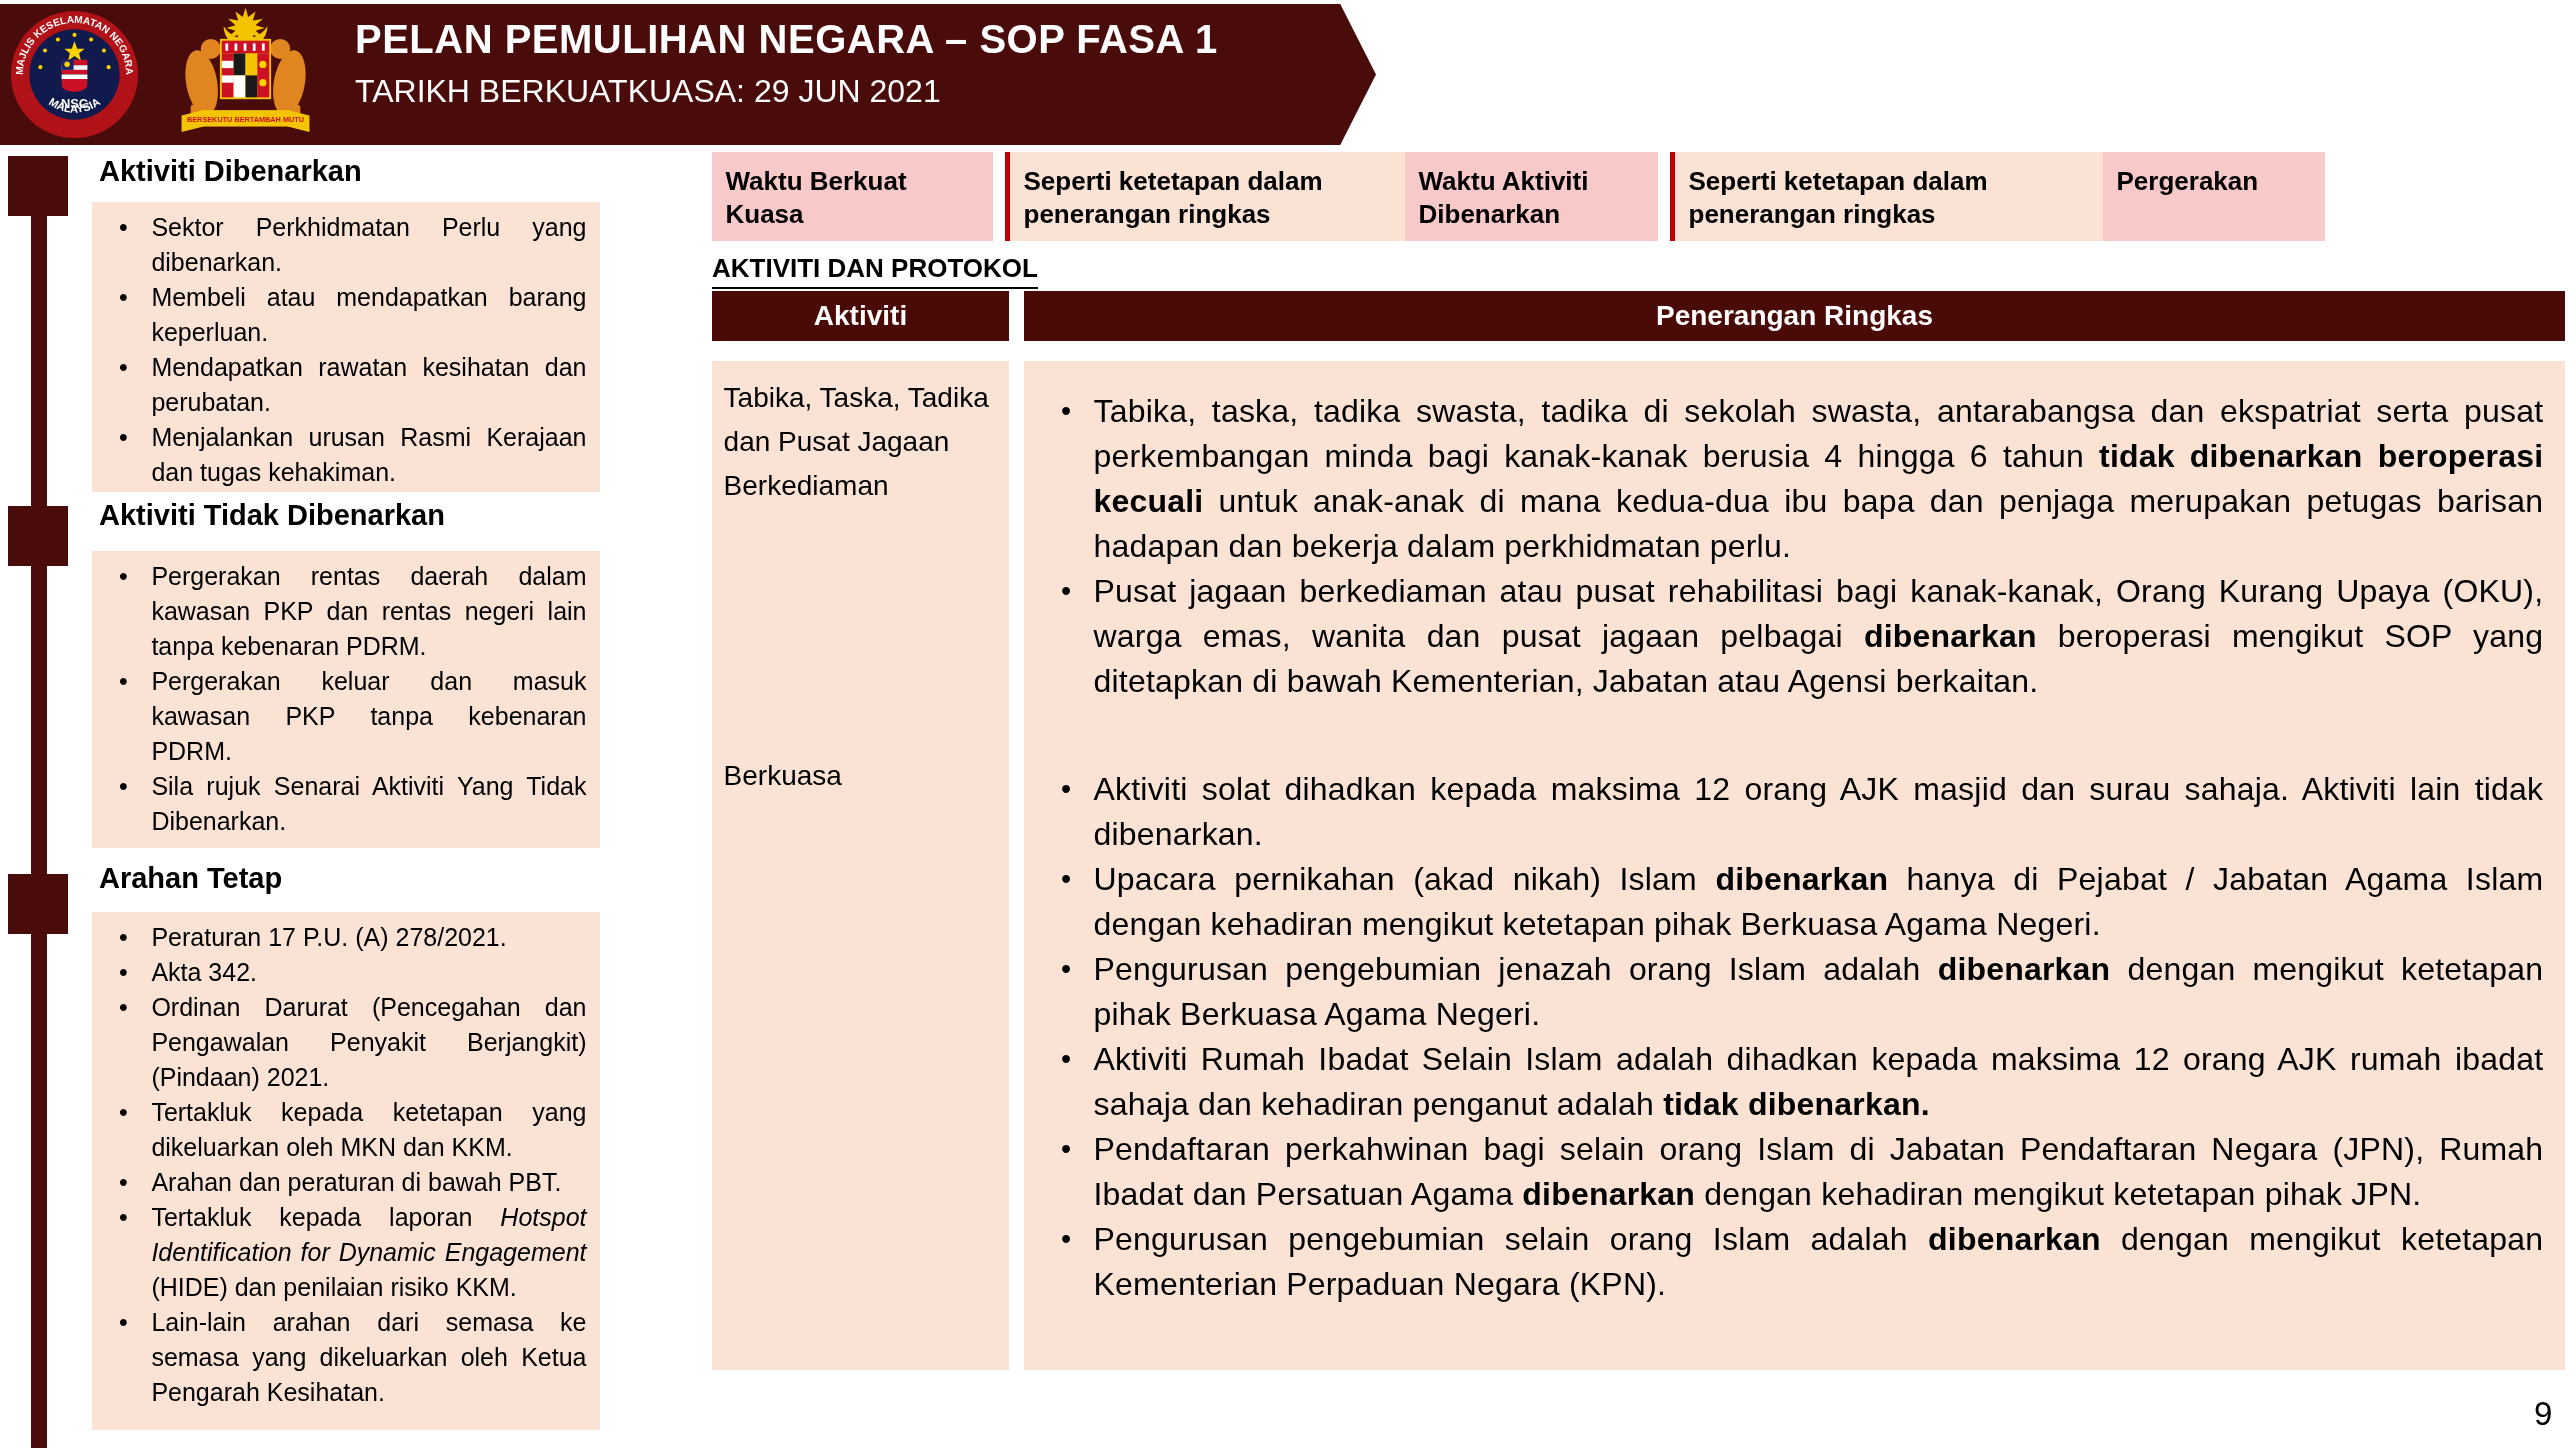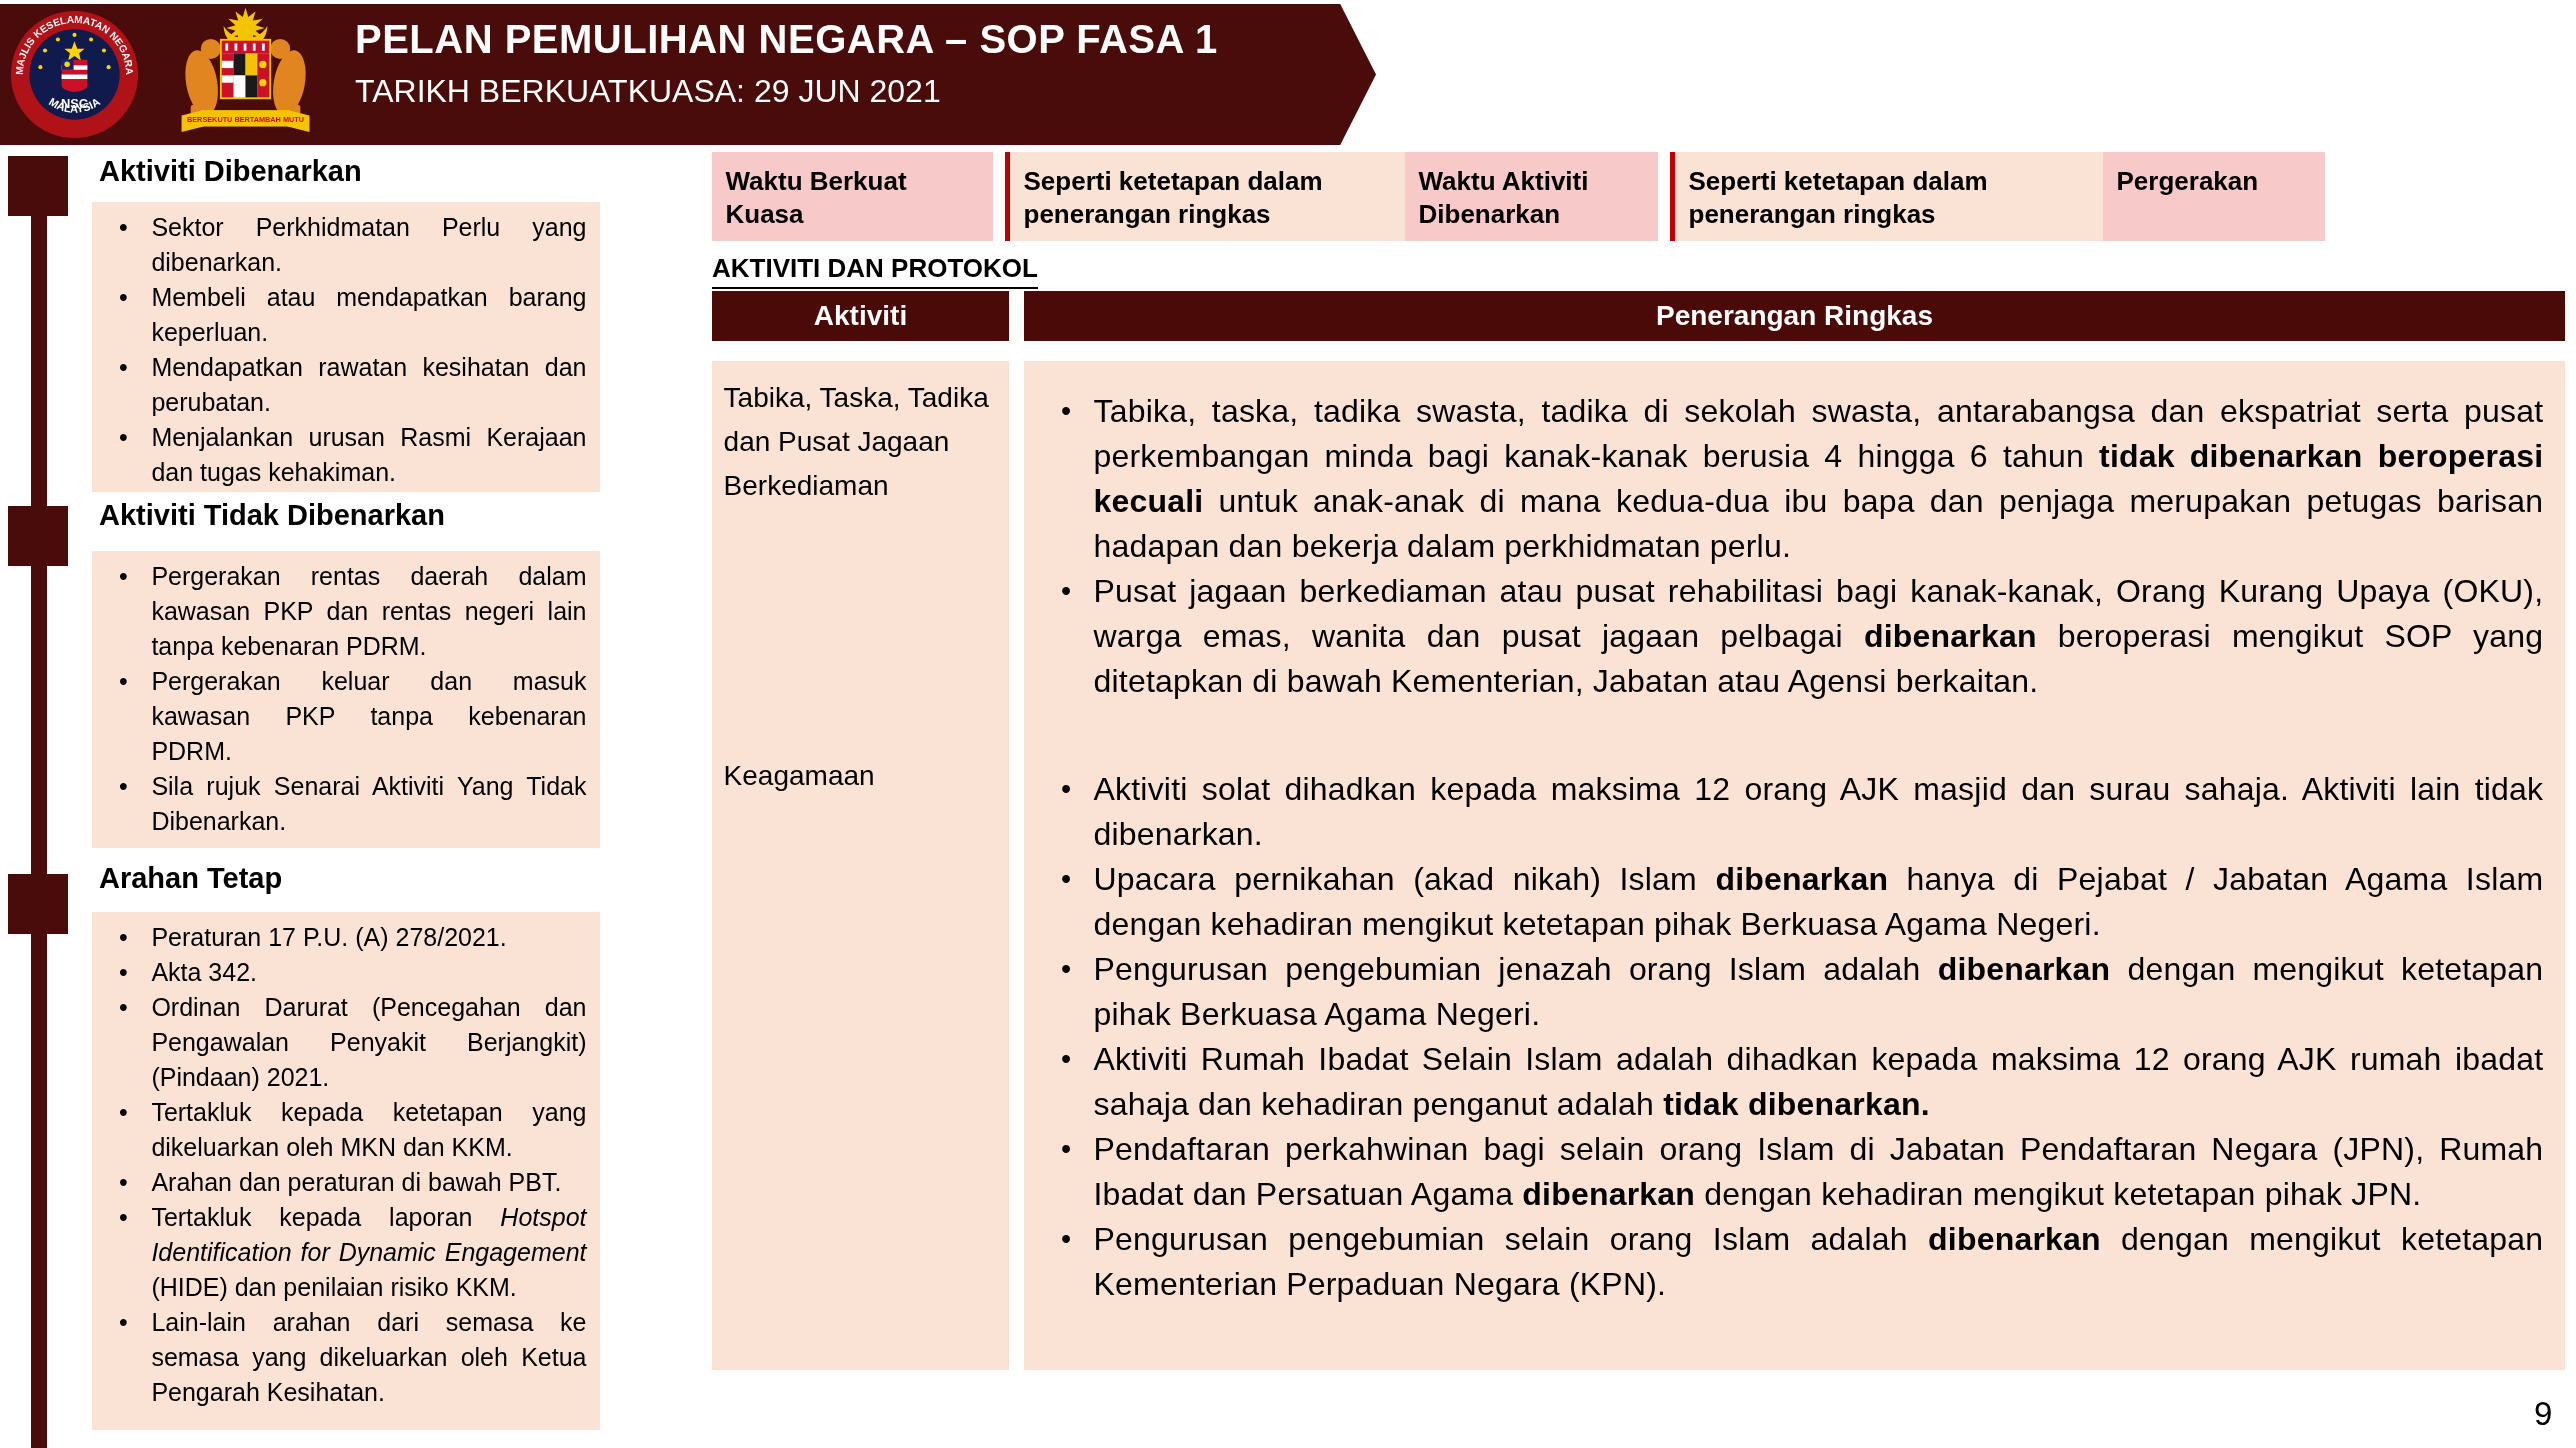--- a/index.html
+++ b/index.html
@@ -204,21 +204,21 @@
     <div class="act-cell col-act">Tabika, Taska, Tadika dan Pusat Jagaan Berkediaman</div>
     <div class="desc-cell col-desc">
       <ul class="desc-list">
         <li><span>Tabika, taska, tadika swasta, tadika di sekolah swasta, antarabangsa dan ekspatriat serta pusat perkembangan minda bagi kanak-kanak berusia 4 hingga 6 tahun </span><span class="b">tidak dibenarkan beroperasi kecuali</span><span> untuk anak-anak di mana kedua-dua ibu bapa dan penjaga merupakan petugas barisan hadapan dan bekerja dalam perkhidmatan perlu.</span></li>
         <li><span>Pusat jagaan berkediaman atau pusat rehabilitasi bagi kanak-kanak, Orang Kurang Upaya (OKU), warga emas, wanita dan pusat jagaan pelbagai </span><span class="b">dibenarkan</span><span> beroperasi mengikut SOP yang ditetapkan di bawah Kementerian, Jabatan atau Agensi berkaitan.</span></li>
       </ul>
     </div>
   </div>
 
   <div class="ptable trow trow2">
-    <div class="act-cell col-act">Keagamaan</div>
+    <div class="act-cell col-act">Berkuasa</div>
     <div class="desc-cell col-desc">
       <ul class="desc-list">
         <li><span>Aktiviti solat dihadkan kepada maksima 12 orang AJK masjid dan surau sahaja. Aktiviti lain tidak dibenarkan.</span></li>
         <li><span>Upacara pernikahan (akad nikah) Islam </span><span class="b">dibenarkan</span><span> hanya di Pejabat / Jabatan Agama Islam dengan kehadiran mengikut ketetapan pihak Berkuasa Agama Negeri.</span></li>
         <li><span>Pengurusan pengebumian jenazah orang Islam adalah </span><span class="b">dibenarkan</span><span> dengan mengikut ketetapan pihak Berkuasa Agama Negeri.</span></li>
         <li><span>Aktiviti Rumah Ibadat Selain Islam adalah dihadkan kepada maksima 12 orang AJK rumah ibadat sahaja dan kehadiran penganut adalah </span><span class="b">tidak dibenarkan.</span></li>
         <li><span>Pendaftaran perkahwinan bagi selain orang Islam di Jabatan Pendaftaran Negara (JPN), Rumah Ibadat dan Persatuan Agama </span><span class="b">dibenarkan</span><span> dengan kehadiran mengikut ketetapan pihak JPN.</span></li>
         <li><span>Pengurusan pengebumian selain orang Islam adalah </span><span class="b">dibenarkan</span><span> dengan mengikut ketetapan Kementerian Perpaduan Negara (KPN).</span></li>
       </ul>
     </div>

